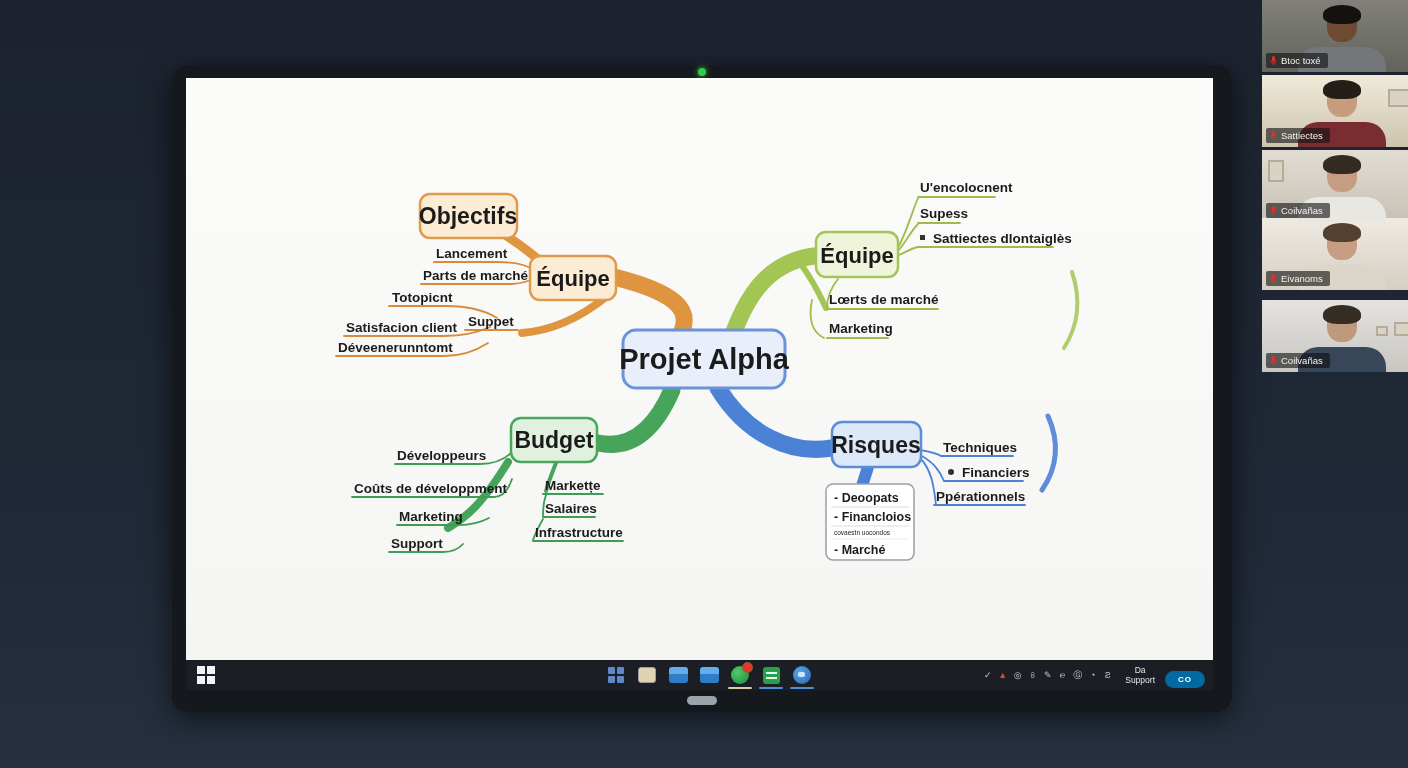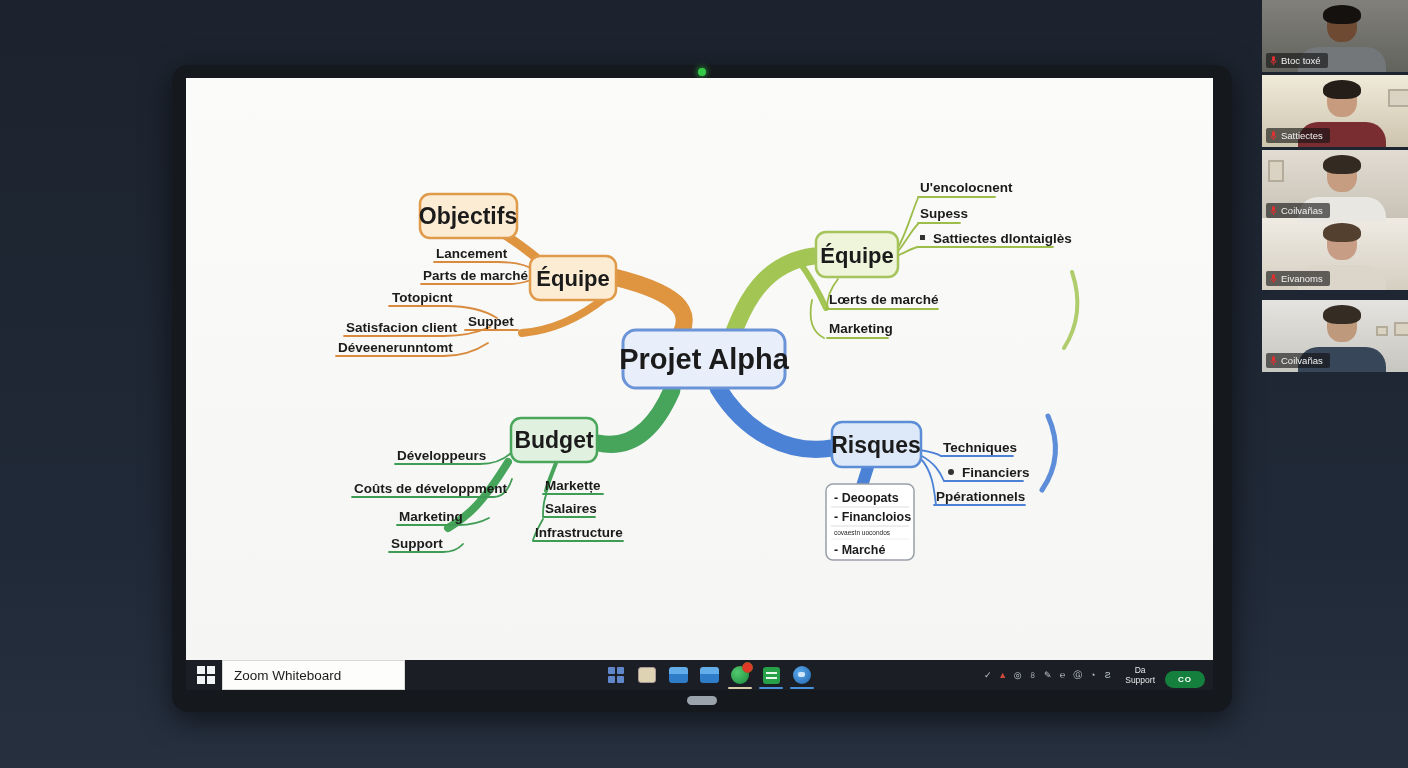--- a/index.html
+++ b/index.html
@@ -64,21 +64,21 @@
   .i-gcircle::after { content:""; position:absolute; right:-4px; top:-4px; width:9px; height:9px; border-radius:50%; background:#e0392a; border:1px solid #a52; }
   .i-sheets { width:17px; height:17px; border-radius:3px; background:#27a04a; position:relative; }
   .i-sheets::before, .i-sheets::after { content:""; position:absolute; left:3px; right:3px; height:2px; background:#e9f7ec; }
   .i-sheets::before { top:5px; } .i-sheets::after { top:10px; }
   .i-zoom { width:18px; height:18px; border-radius:50%; background:radial-gradient(circle at 35% 35%,#5aa7e8,#2166b2); position:relative; }
   .i-zoom::after { content:""; position:absolute; left:5px; top:6px; width:7px; height:5px; border-radius:2px; background:#cfe6fa; }
   .tray { position:absolute; right:8px; top:0; height:30px; display:flex; align-items:center; gap:4px; }
   .tray-ic { font-size:9px; color:#c6ccd2; width:11px; text-align:center; }
   .tray-ic.warn { color:#d0493a; }
   .clock { text-align:center; color:#e5e7ea; font-size:8.5px; line-height:1.2; margin:0 6px 0 8px; }
-  .rec-btn { width:40px; height:17px; border-radius:9px; background:#15803d;
+  .rec-btn { width:40px; height:17px; border-radius:9px; background:#0369a1;
     color:#fff; font-size:8px; font-weight:700; letter-spacing:1px;
     display:flex; align-items:center; justify-content:center; cursor:pointer;margin-top:8px; }
 
   
   .filmstrip { position:absolute; right:0; top:0; width:146px; }
   .tile { position:absolute; left:0; width:160px; height:72px; background:#17191d; overflow:hidden; cursor:pointer; }
   .tile.active { outline:2px solid #44b254; outline-offset:-2px; }
   .video { position:absolute; inset:0; }
   .t1 { background:linear-gradient(180deg,#81807b,#63635e); }
   .t2 { background:linear-gradient(180deg,#f0ead9,#cdc4ae); }
@@ -229,21 +229,20 @@
         </svg>
       </div>
 
       <div class="taskbar">
         <div class="start-btn">
             <i></i>
             <i></i>
             <i></i>
             <i></i>
           </div>
-        <div class="search-box">Zoom Whiteboard</div>
 
         <div class="tb-icons">
           <div class="tb-slot">
               <span class="i-taskview">
                 <i></i>
                 <i></i>
                 <i></i>
                 <i></i>
               </span>
             </div>

